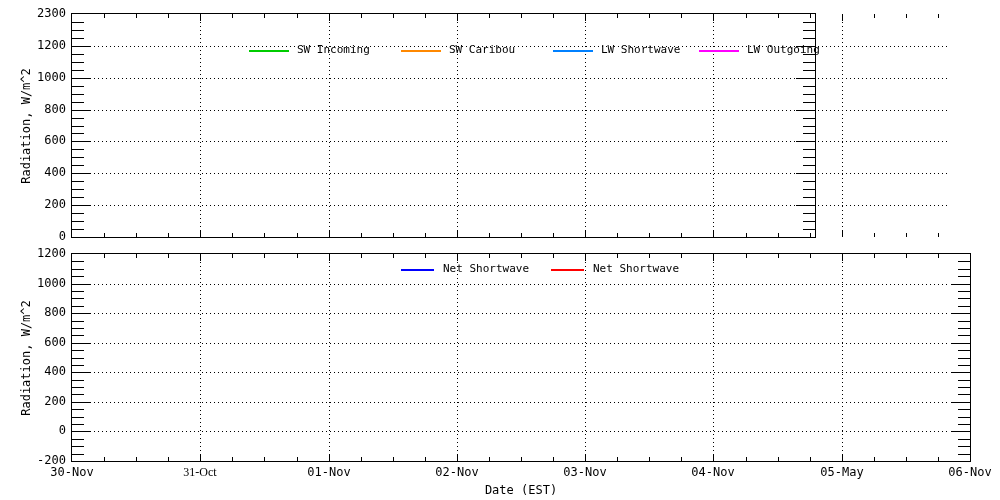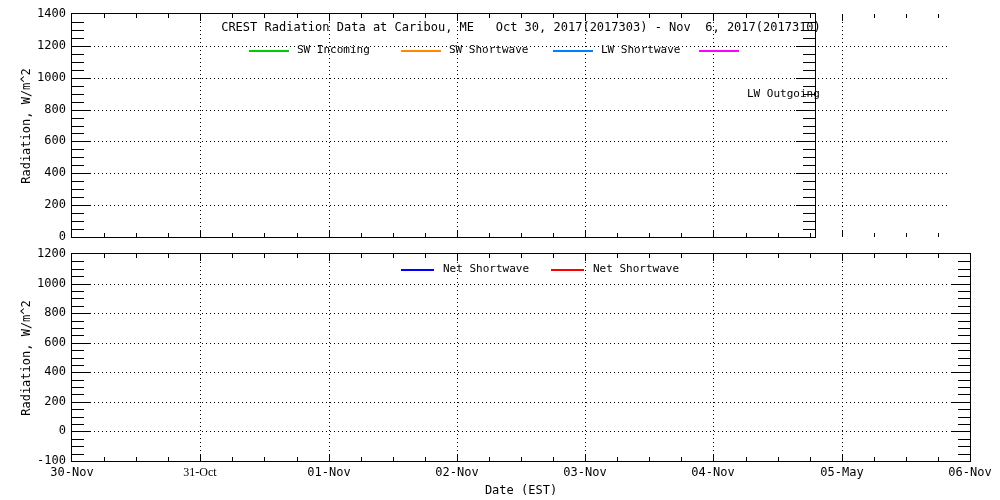--- a/index.html
+++ b/index.html
@@ -22,21 +22,20 @@
   .ylab { position:absolute; width:200px; height:14px; font-size:12px; line-height:14px;
     text-align:center; transform:rotate(-90deg); transform-origin:center; white-space:pre; }
   .xlab { position:absolute; left:71px; width:900px; top:483px; font-size:12px; text-align:center; }
   .legend-line { position:absolute; height:2px; }
   .legend-text { position:absolute; font-size:11px; line-height:11px; white-space:pre; }
 </style>
 </head>
 <body>
 
 <div class="figure" id="fig">
-  <div class="title">CREST Radiation Data at Caribou, ME   Oct 30, 2017(2017303) - Nov  6, 2017(2017310)</div>
   <div class="panel" id="panel-0" style="left: 71px; top: 13px; width: 745px; height: 225px;">
       <div class="tick" style="left: 0px; top: 32px; width: 19px; height: 1px;"></div>
       <div class="tick" style="right: 0px; top: 32px; width: 19px; height: 1px;"></div>
       <div class="gridh" style="left: 22px; top: 32px; width: 854px;"></div>
       <div class="tick" style="left: 0px; top: 64px; width: 19px; height: 1px;"></div>
       <div class="tick" style="right: 0px; top: 64px; width: 19px; height: 1px;"></div>
       <div class="gridh" style="left: 22px; top: 64px; width: 854px;"></div>
       <div class="tick" style="left: 0px; top: 96px; width: 19px; height: 1px;"></div>
       <div class="tick" style="right: 0px; top: 96px; width: 19px; height: 1px;"></div>
       <div class="gridh" style="left: 22px; top: 96px; width: 854px;"></div>
@@ -147,25 +146,25 @@
       <div class="gridv" style="left: 770px; top: 0px; height: 223px;"></div>
       <div class="tick" style="left: 802px; bottom: 0px; width: 1px; height: 4px;"></div>
       <div class="tick" style="left: 802px; top: 0px; width: 1px; height: 4px;"></div>
       <div class="tick" style="left: 834px; bottom: 0px; width: 1px; height: 4px;"></div>
       <div class="tick" style="left: 834px; top: 0px; width: 1px; height: 4px;"></div>
       <div class="tick" style="left: 866px; bottom: 0px; width: 1px; height: 4px;"></div>
       <div class="tick" style="left: 866px; top: 0px; width: 1px; height: 4px;"></div>
       <div class="legend-line" style="left: 177px; top: 36px; width: 40px; background: rgb(0, 204, 0);"></div>
       <div class="legend-text" style="left: 225px; top: 30px;">SW Incoming</div>
       <div class="legend-line" style="left: 329px; top: 36px; width: 40px; background: rgb(255, 136, 0);"></div>
-      <div class="legend-text" style="left: 377px; top: 30px;">SW Shortwave</div>
+      <div class="legend-text" style="left: 377px; top: 30px;">SW Caribou</div>
       <div class="legend-line" style="left: 481px; top: 36px; width: 40px; background: rgb(0, 128, 255);"></div>
       <div class="legend-text" style="left: 529px; top: 30px;">LW Shortwave</div>
       <div class="legend-line" style="left: 627px; top: 36px; width: 40px; background: rgb(255, 0, 255);"></div>
-      <div class="legend-text" style="left: 675px; top: 30px; margin-top: 44px;">LW Outgoing</div>
+      <div class="legend-text" style="left: 675px; top: 30px;">LW Outgoing</div>
     </div>
   <div class="panel" id="panel-1" style="left: 71px; top: 253px; width: 900px; height: 209px;">
       <div class="tick" style="left: 0px; top: 30px; width: 19px; height: 1px;"></div>
       <div class="tick" style="right: 0px; top: 30px; width: 19px; height: 1px;"></div>
       <div class="gridh" style="left: 22px; top: 30px; width: 854px;"></div>
       <div class="tick" style="left: 0px; top: 59px; width: 19px; height: 1px;"></div>
       <div class="tick" style="right: 0px; top: 59px; width: 19px; height: 1px;"></div>
       <div class="gridh" style="left: 22px; top: 59px; width: 854px;"></div>
       <div class="tick" style="left: 0px; top: 89px; width: 19px; height: 1px;"></div>
       <div class="tick" style="right: 0px; top: 89px; width: 19px; height: 1px;"></div>
@@ -282,36 +281,36 @@
       <div class="tick" style="left: 866px; bottom: 0px; width: 1px; height: 4px;"></div>
       <div class="tick" style="left: 866px; top: 0px; width: 1px; height: 4px;"></div>
       <div class="legend-line" style="left: 329px; top: 15px; width: 33px; background: rgb(0, 0, 255);"></div>
       <div class="legend-text" style="left: 371px; top: 9px;">Net Shortwave</div>
       <div class="legend-line" style="left: 479px; top: 15px; width: 33px; background: rgb(255, 0, 0);"></div>
       <div class="legend-text" style="left: 521px; top: 9px;">Net Shortwave</div>
     </div>
   <div class="ylab" id="ylab-0" style="left: -74px; top: 118.5px;">Radiation, W/m^2</div>
   <div class="ylab" id="ylab-1" style="left: -74px; top: 350.5px;">Radiation, W/m^2</div>
   <div class="xlab">Date (EST)</div>
-<div class="ytick-label" style="left: 22px; top: 7px;">1400</div>
+<div class="ytick-label" style="left: 22px; top: 7px;">2300</div>
     <div class="ytick-label" style="left: 22px; top: 39px;">1200</div>
     <div class="ytick-label" style="left: 22px; top: 71px;">1000</div>
     <div class="ytick-label" style="left: 22px; top: 103px;">800</div>
     <div class="ytick-label" style="left: 22px; top: 134px;">600</div>
     <div class="ytick-label" style="left: 22px; top: 166px;">400</div>
     <div class="ytick-label" style="left: 22px; top: 198px;">200</div>
     <div class="ytick-label" style="left: 22px; top: 230px;">0</div>
     <div class="ytick-label" style="left: 22px; top: 247px;">1200</div>
     <div class="ytick-label" style="left: 22px; top: 277px;">1000</div>
     <div class="ytick-label" style="left: 22px; top: 306px;">800</div>
     <div class="ytick-label" style="left: 22px; top: 336px;">600</div>
     <div class="ytick-label" style="left: 22px; top: 365px;">400</div>
     <div class="ytick-label" style="left: 22px; top: 395px;">200</div>
     <div class="ytick-label" style="left: 22px; top: 424px;">0</div>
-    <div class="ytick-label" style="left: 22px; top: 454px;">-100</div>
+    <div class="ytick-label" style="left: 22px; top: 454px;">-200</div>
     <div class="xtick-label" style="left: 42px; top: 466px;">30-Nov</div>
     <div class="xtick-label" style="left: 170px; top: 466px; font-family: Liberation Serif, serif;">31-Oct</div>
     <div class="xtick-label" style="left: 299px; top: 466px;">01-Nov</div>
     <div class="xtick-label" style="left: 427px; top: 466px;">02-Nov</div>
     <div class="xtick-label" style="left: 555px; top: 466px;">03-Nov</div>
     <div class="xtick-label" style="left: 683px; top: 466px;">04-Nov</div>
     <div class="xtick-label" style="left: 812px; top: 466px;">05-May</div>
     <div class="xtick-label" style="left: 940px; top: 466px;">06-Nov</div>
   </div>
 

